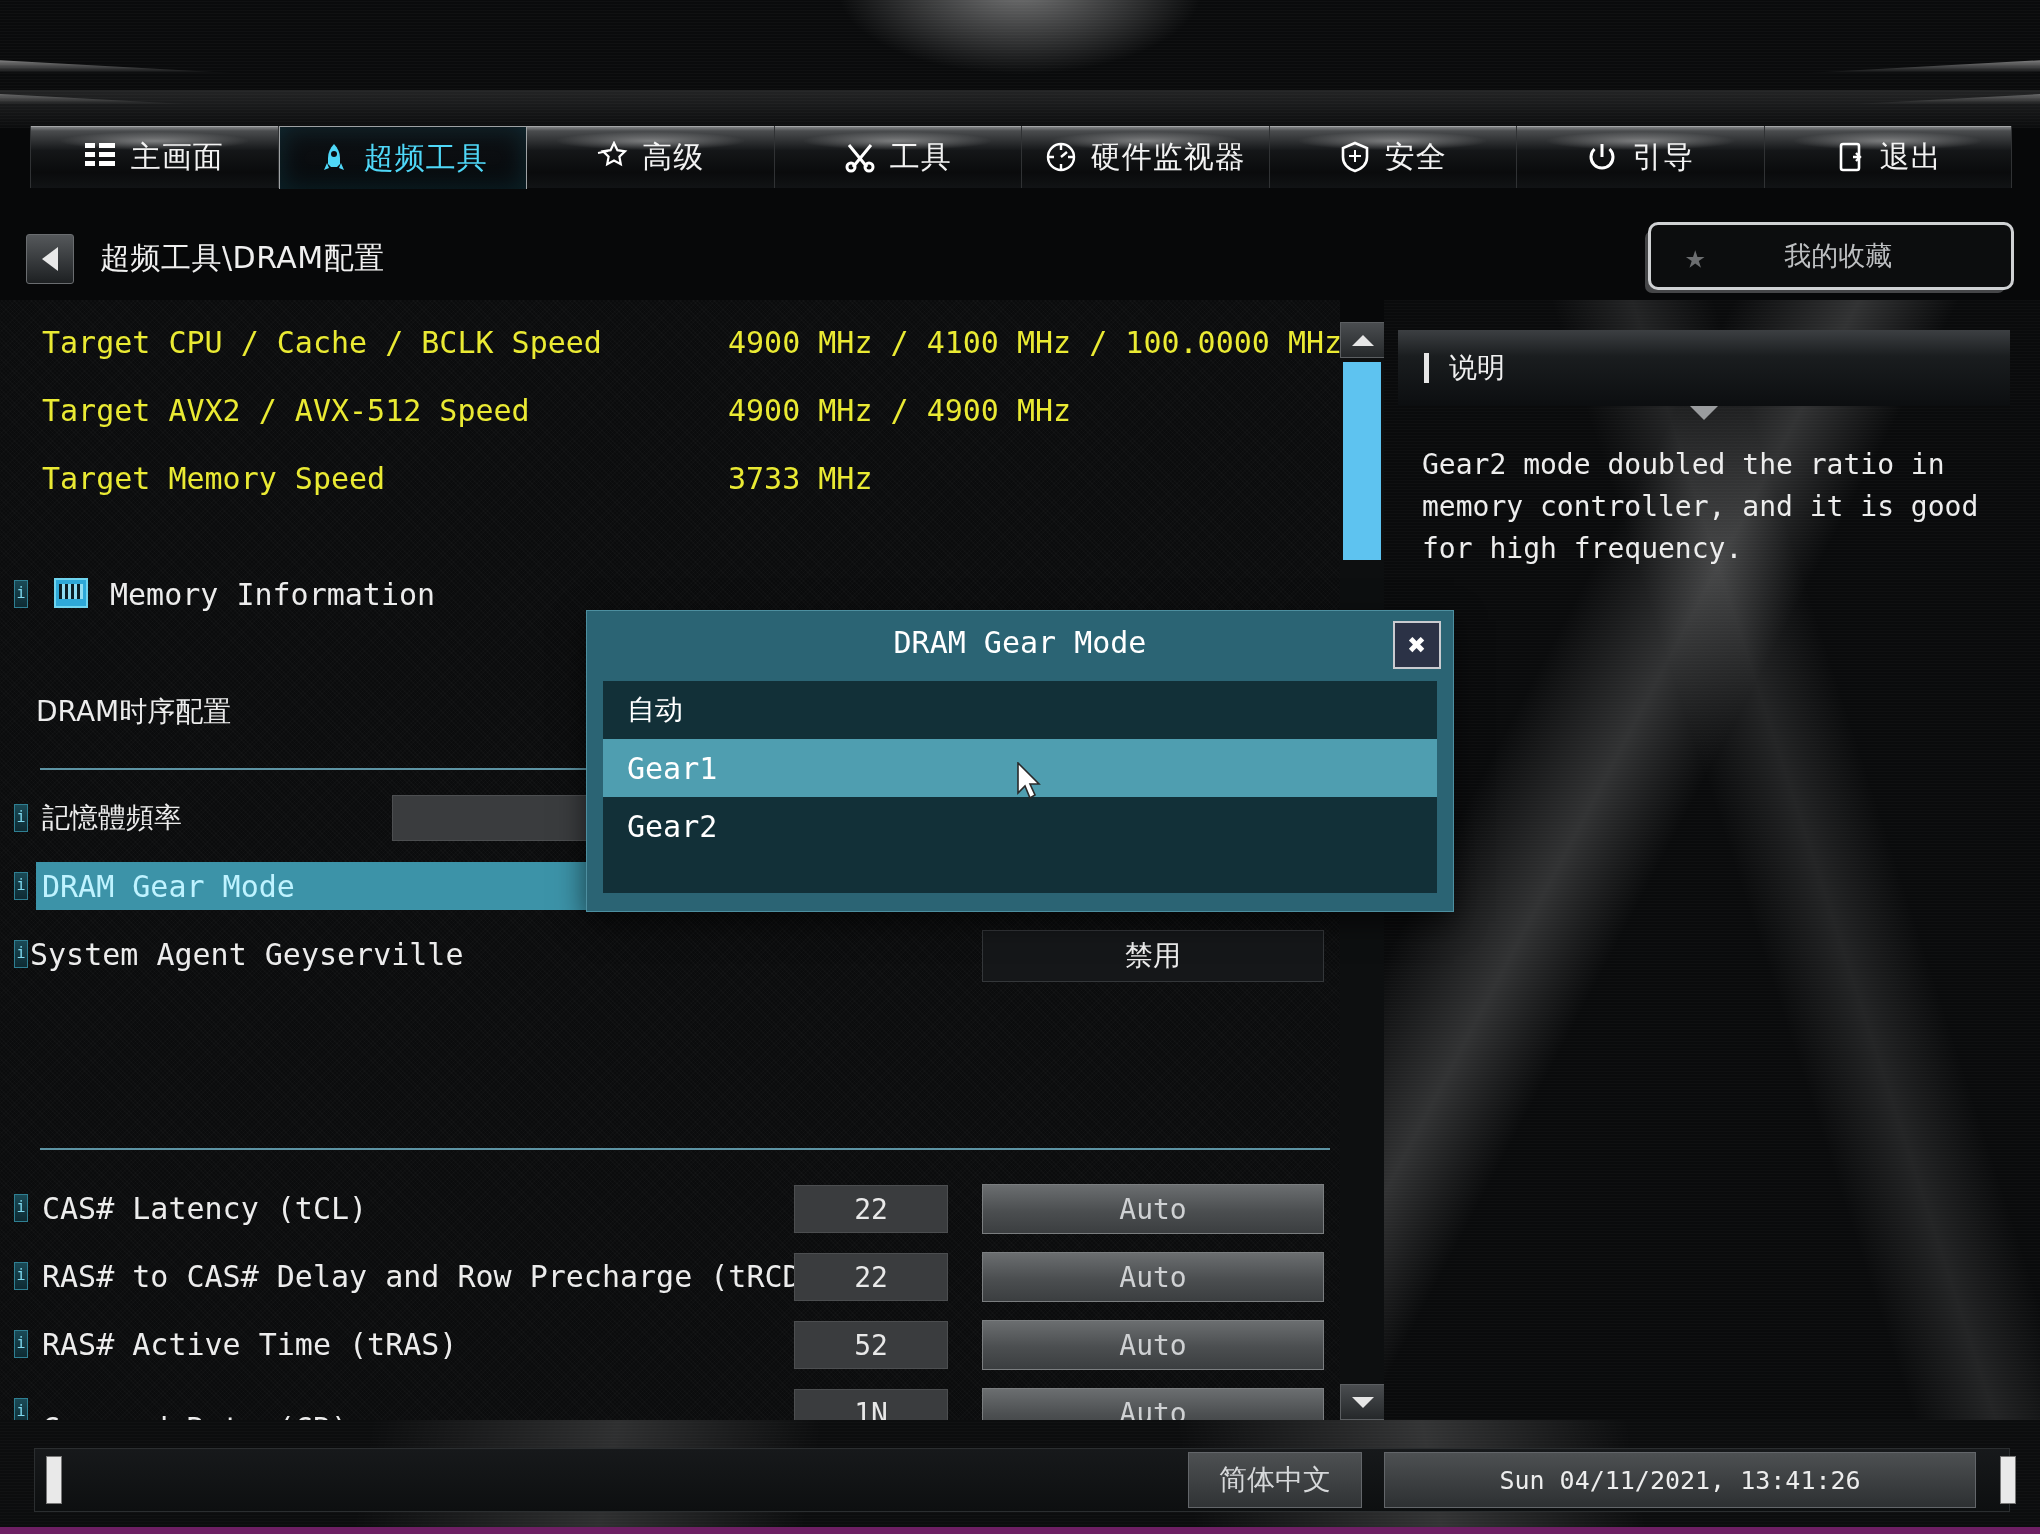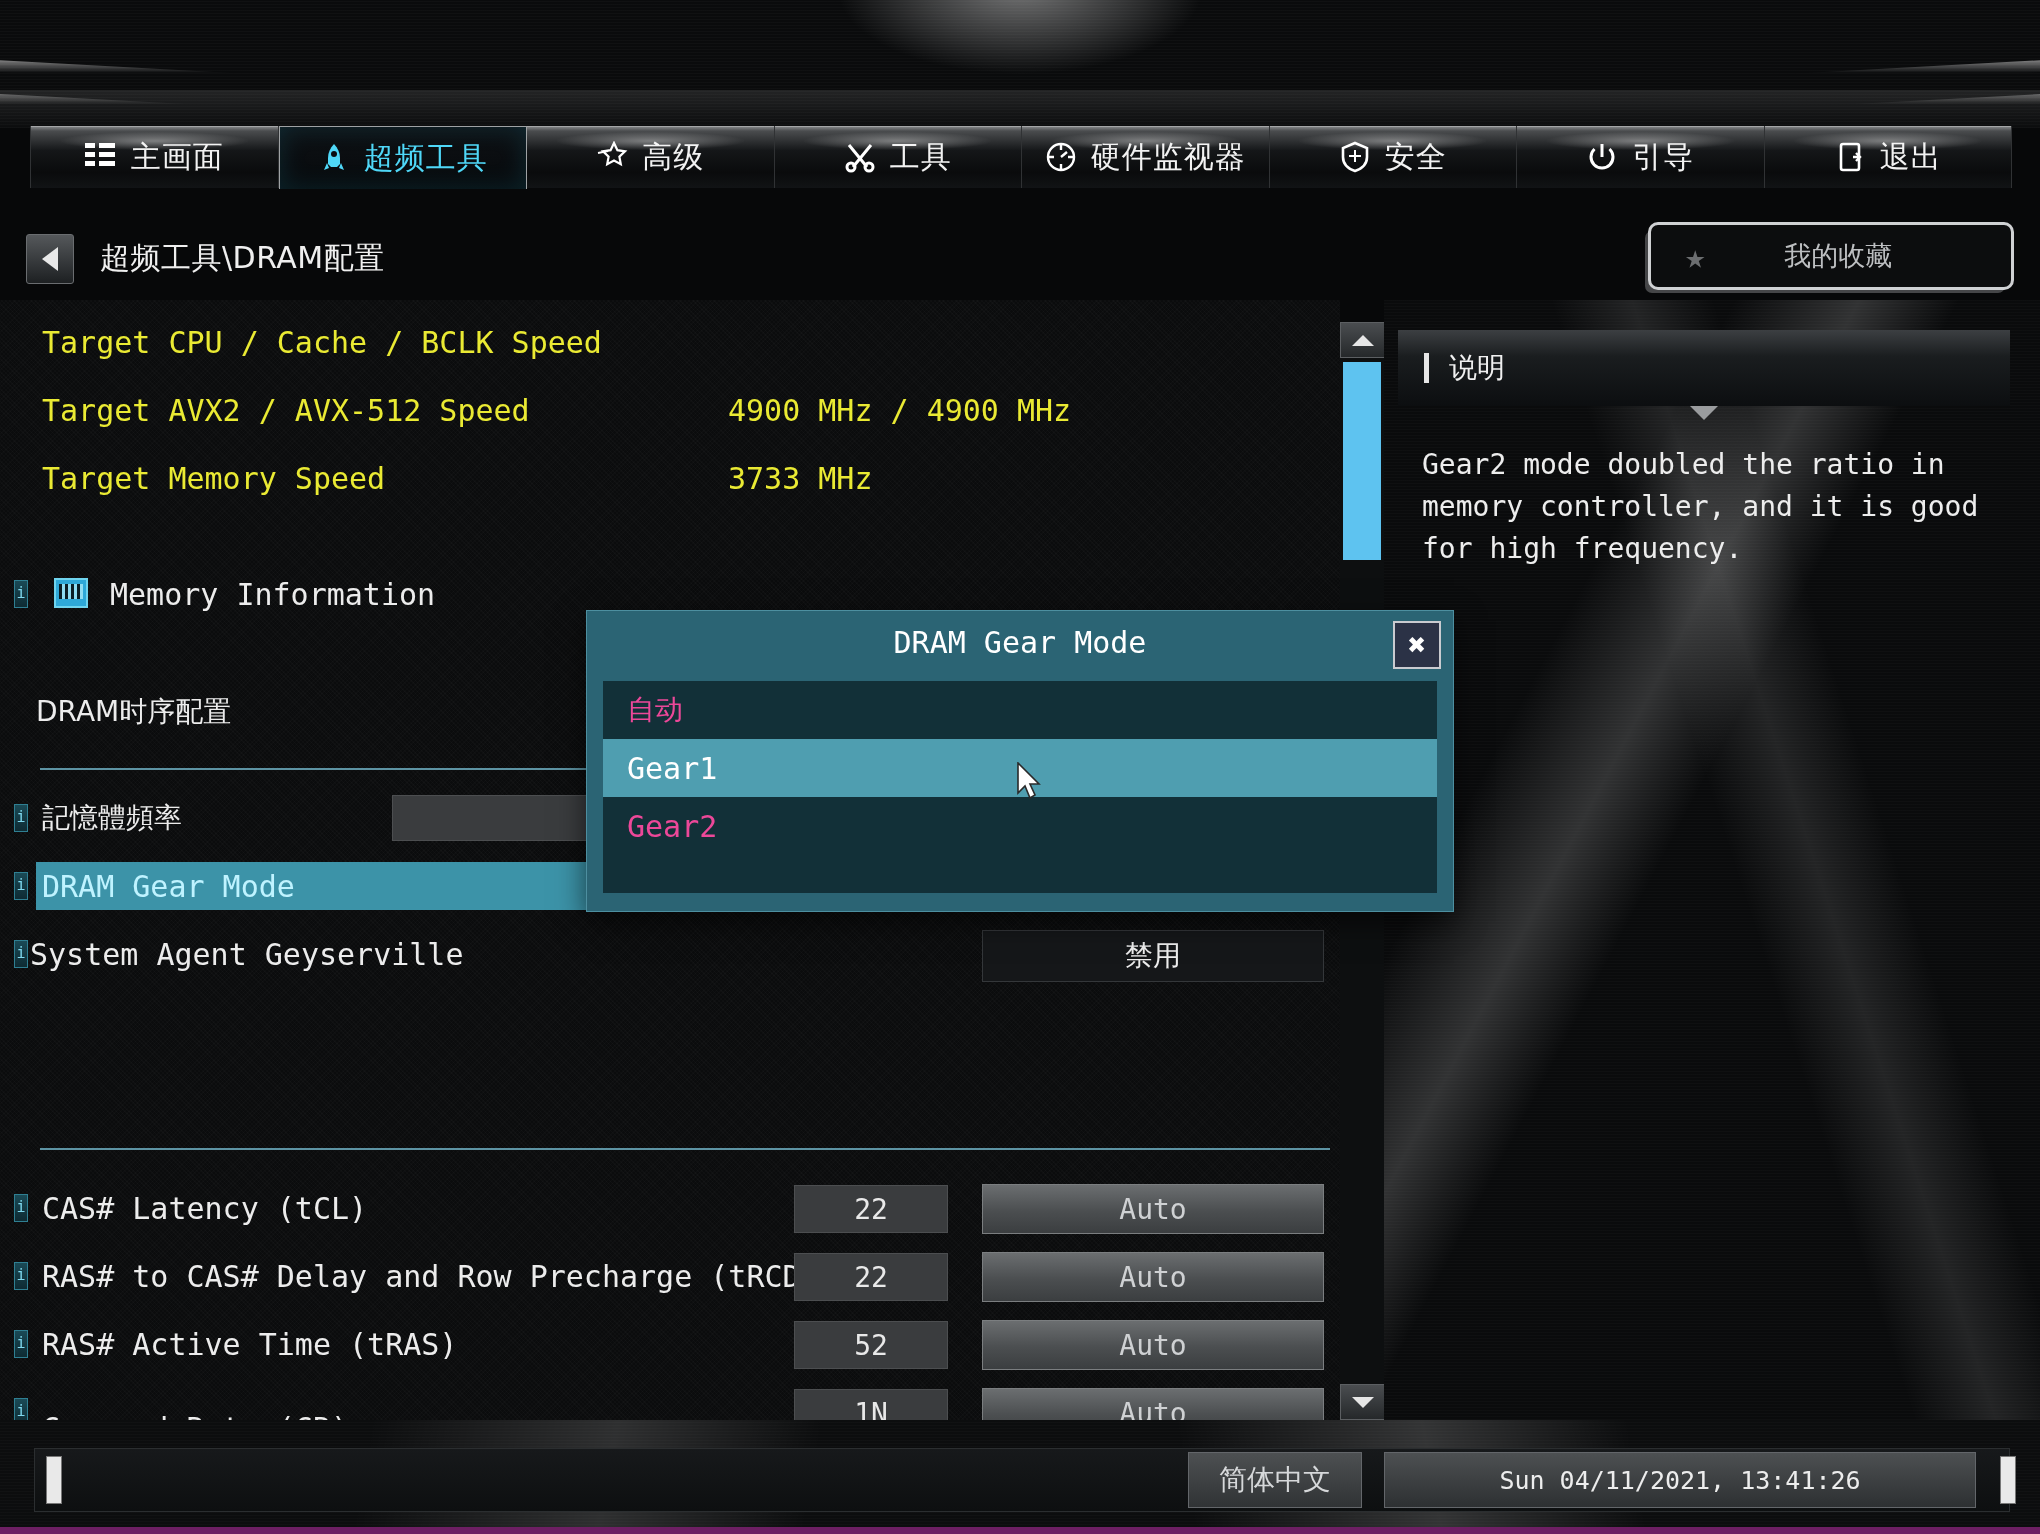--- a/index.html
+++ b/index.html
@@ -179,21 +179,21 @@
   .helpbody{padding:38px 18px 0 24px;color:#ededed;font-size:28px;line-height:42px;}
 
   
   .dlg{position:absolute;left:586px;top:610px;width:866px;height:300px;
     background:#2b6474;border:1px solid #4d8fa0;box-shadow:0 10px 28px rgba(0,0,0,.6);}
   .dlg-title{height:62px;display:flex;align-items:center;justify-content:center;color:#fff;font-size:30px;}
   .dlg-close{position:absolute;right:12px;top:10px;width:44px;height:44px;
     background:#2b3246;border:2px solid #c9cbd0;display:flex;align-items:center;justify-content:center;
     color:#fff;font-size:30px;font-weight:bold;line-height:1;}
   .dlg-list{position:absolute;left:16px;top:70px;width:834px;height:212px;background:#123038;}
-  .dlg-item{height:58px;display:flex;align-items:center;padding-left:24px;color:#ec4899;font-size:30px;}
+  .dlg-item{height:58px;display:flex;align-items:center;padding-left:24px;color:#ffffff;font-size:30px;}
   .dlg-item.cn{font-family:"DejaVu Sans","Liberation Sans",sans-serif;font-size:28px;}
   .dlg-item.sel{background:#4f9eb0;color:#ffffff;}
   .cursor{position:absolute;left:1016px;top:762px;width:26px;height:40px;z-index:40;}
 
   
   .botwrap{position:absolute;left:0;top:1420px;width:2040px;height:114px;overflow:hidden;}
   .botwrap .bg{position:absolute;inset:0;background:#0c0d0e;
     background-image:
       repeating-linear-gradient(0deg, rgba(255,255,255,.02) 0 1px, transparent 1px 3px),
       linear-gradient(100deg, rgba(255,255,255,0) 18%, rgba(255,255,255,.14) 30%, rgba(255,255,255,0) 40%),
@@ -320,20 +320,21 @@
 
   <div class="fav">
     <span class="star">★</span>
     <span class="ftext">我的收藏</span>
   </div>
 
   <div class="main carbon">
 
     <div class="row" style="top:18px;">
       <span class="lab-y" style="position:absolute;left:42px;">Target CPU / Cache / BCLK Speed</span>
+      <span class="val-y" style="position:absolute;left:728px;">4900 MHz / 4100 MHz / 100.0000 MHz</span>
     </div>
     <div class="row" style="top:86px;">
       <span class="lab-y" style="position:absolute;left:42px;">Target AVX2 / AVX-512 Speed</span>
       <span class="val-y" style="position:absolute;left:728px;">4900 MHz / 4900 MHz</span>
     </div>
     <div class="row" style="top:154px;">
       <span class="lab-y" style="position:absolute;left:42px;">Target Memory Speed</span>
       <span class="val-y" style="position:absolute;left:728px;">3733 MHz</span>
     </div>
 

